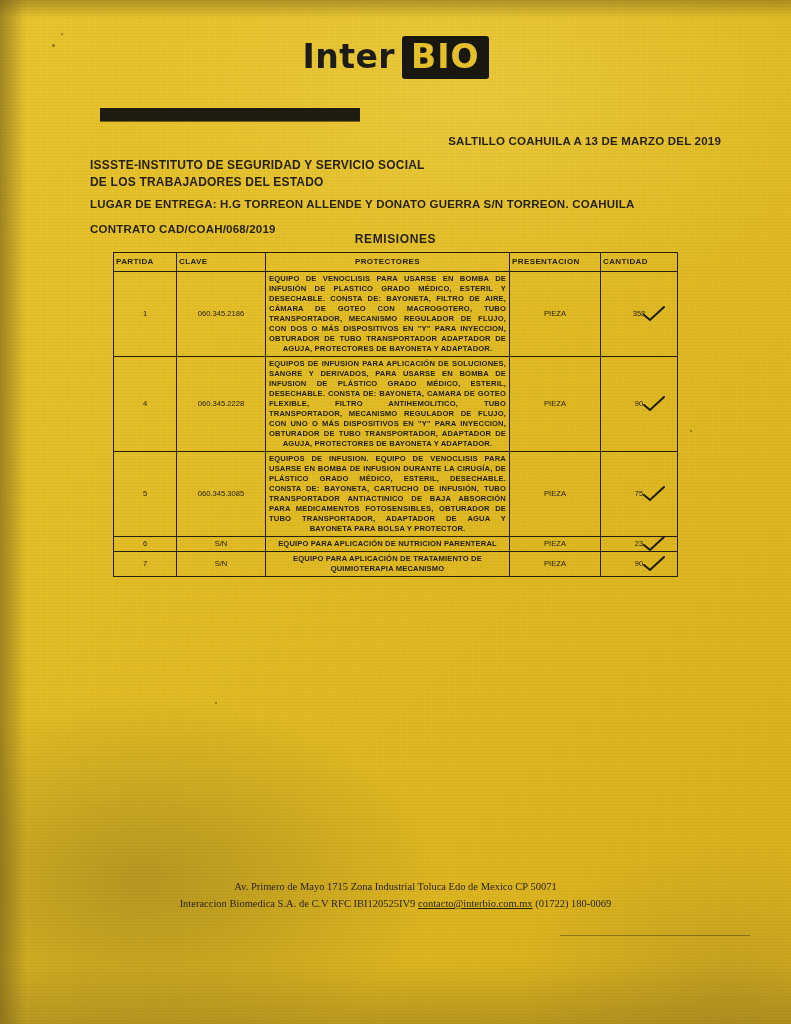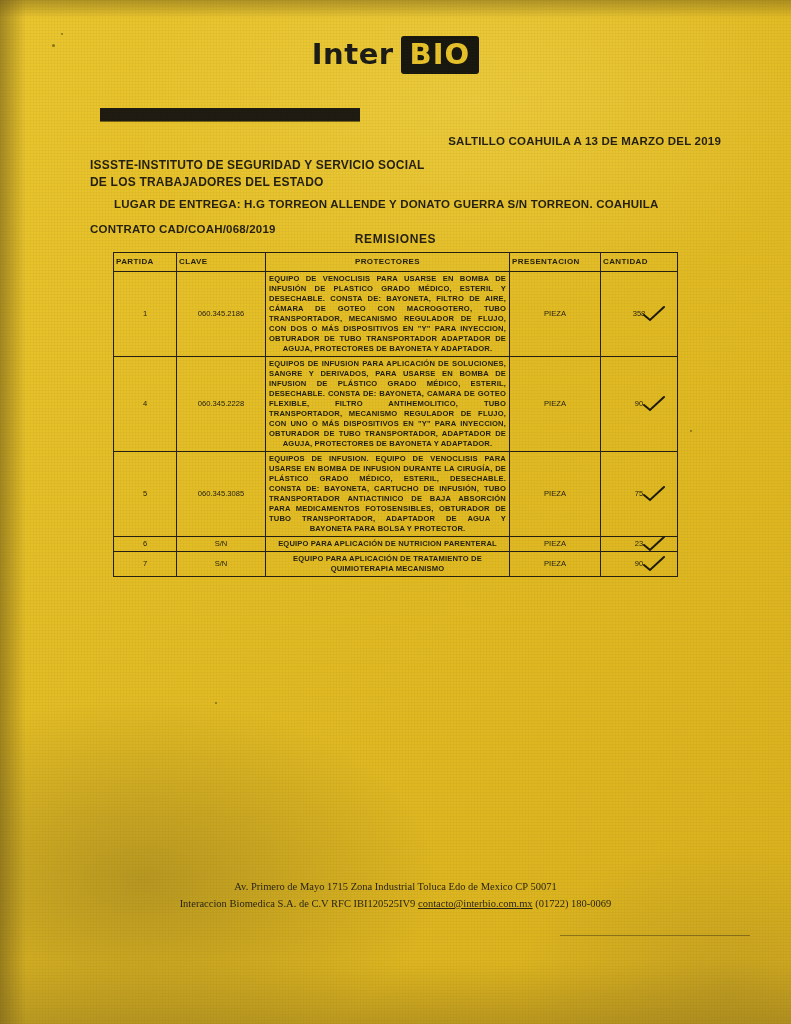--- a/index.html
+++ b/index.html
@@ -58,21 +58,21 @@
 
   
   .logo {
     position: absolute;
     left: 0; right: 0;
     top: 36px;
     text-align: center;
   }
   .logo-inner {
     display: inline-block;
-    font-size: 29px;
+    font-size: 33px;
     font-weight: bold;
     letter-spacing: 0.5px;
     color: #1b1b18;
     font-family: "DejaVu Sans", sans-serif;
   }
   .logo-bio {
     display: inline-block;
     background: #17170f;
     color: #e8c22a;
     padding: 1px 9px 3px 9px;
@@ -113,21 +113,20 @@
     left: 90px;
     font-weight: bold;
     font-size: 12px;
     line-height: 17px;
   }
   .delivery {
     top: 196px;
     left: 90px;
     font-weight: 600;
     font-size: 11.5px;
-    margin-left: 24px;
   }
   .contract {
     top: 221px;
     left: 90px;
     font-weight: 600;
     font-size: 11.5px;
   }
   .remisiones {
     top: 231px;
     left: 0; right: 0;

